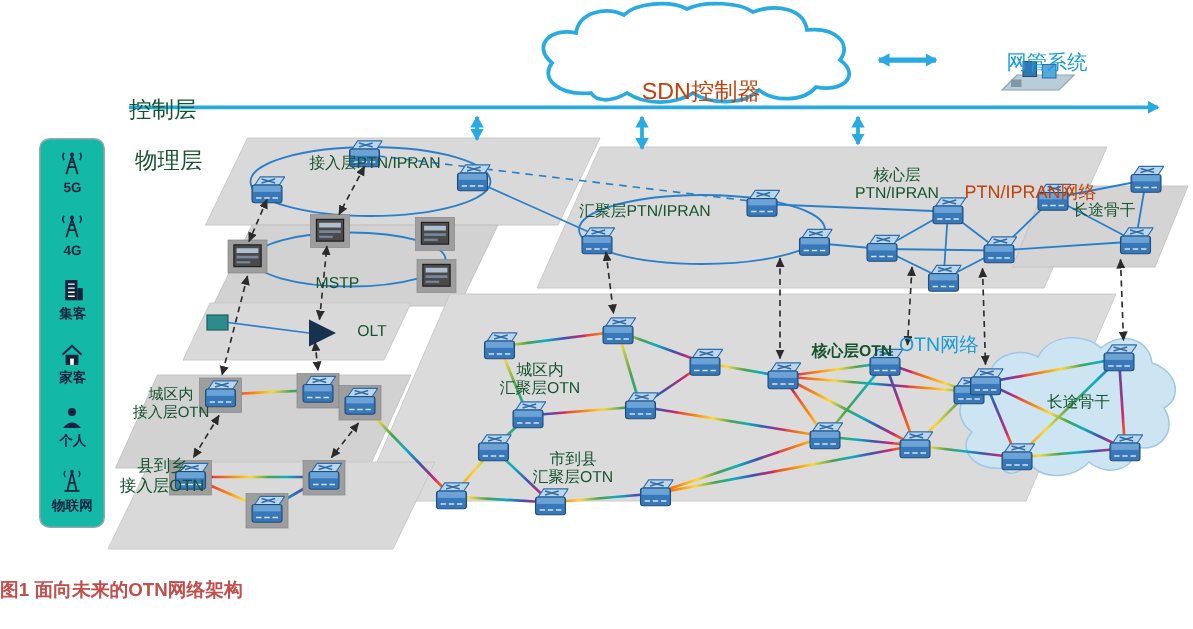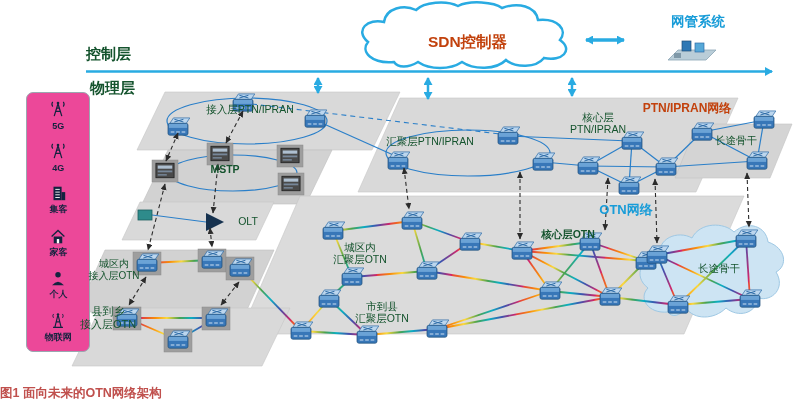--- a/index.html
+++ b/index.html
@@ -1,25 +1,25 @@
 <!DOCTYPE html>
 <html><head>
 <meta charset="utf-8">
 <style>
   html,body{margin:0;padding:0;background:#fff;}
   #stage{position:relative;width:795px;height:419px;background:#fff;overflow:hidden;
          font-family:"Liberation Sans","DejaVu Sans",sans-serif;}
   #diagram-svg{position:absolute;left:0;top:0;z-index:1;}
   .lbl{position:absolute;z-index:3;color:#14532d;white-space:pre-line;line-height:1.18;
        text-align:center;pointer-events:none;}
-  .bold{font-weight:bold;}
+  .bold{font-weight:normal;margin-top:20px;}
   .blue{color:#c2410c;}
   .teal{color:#189cd8;}
-  .sidebar{position:absolute;left:26px;top:92px;width:64px;height:260px;z-index:2;
-           border:1px solid #9aa7b0;border-radius:7px;background:#ec4899;
+  .sidebar{position:absolute;left:26px;top:92px;width:44px;height:260px;z-index:2;
+           border:1px solid #9aa7b0;border-radius:7px;background:#14b8a6;
            display:flex;flex-direction:column;justify-content:space-between;
            padding:7px 0;box-sizing:border-box;}
   .sb-item{display:flex;flex-direction:column;align-items:center;gap:1px;}
   .sb-item svg{display:block;}
   .sb-label{font-size:9.5px;font-weight:bold;color:#14233f;transform:scale(0.95);}
   .caption{position:absolute;left:0;top:385px;width:795px;text-align:left;z-index:3;
            font-size:12.5px;font-weight:600;color:#c0504d;}
 </style>
 </head>
 <body>

